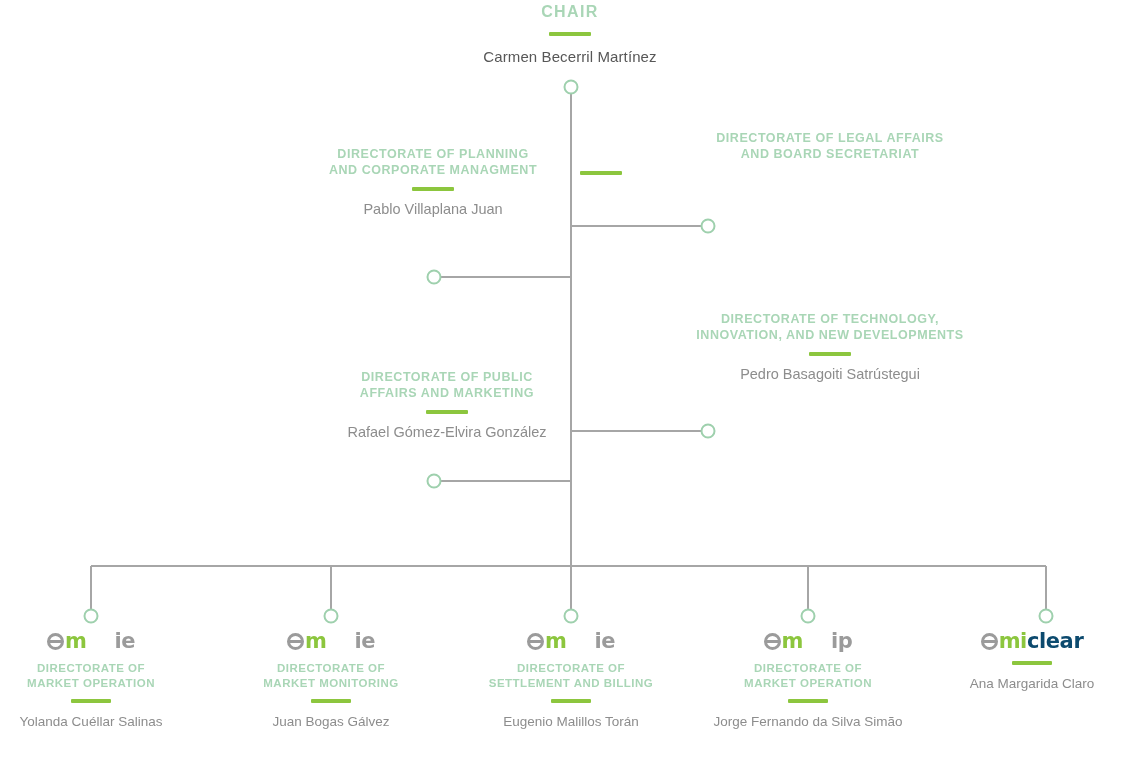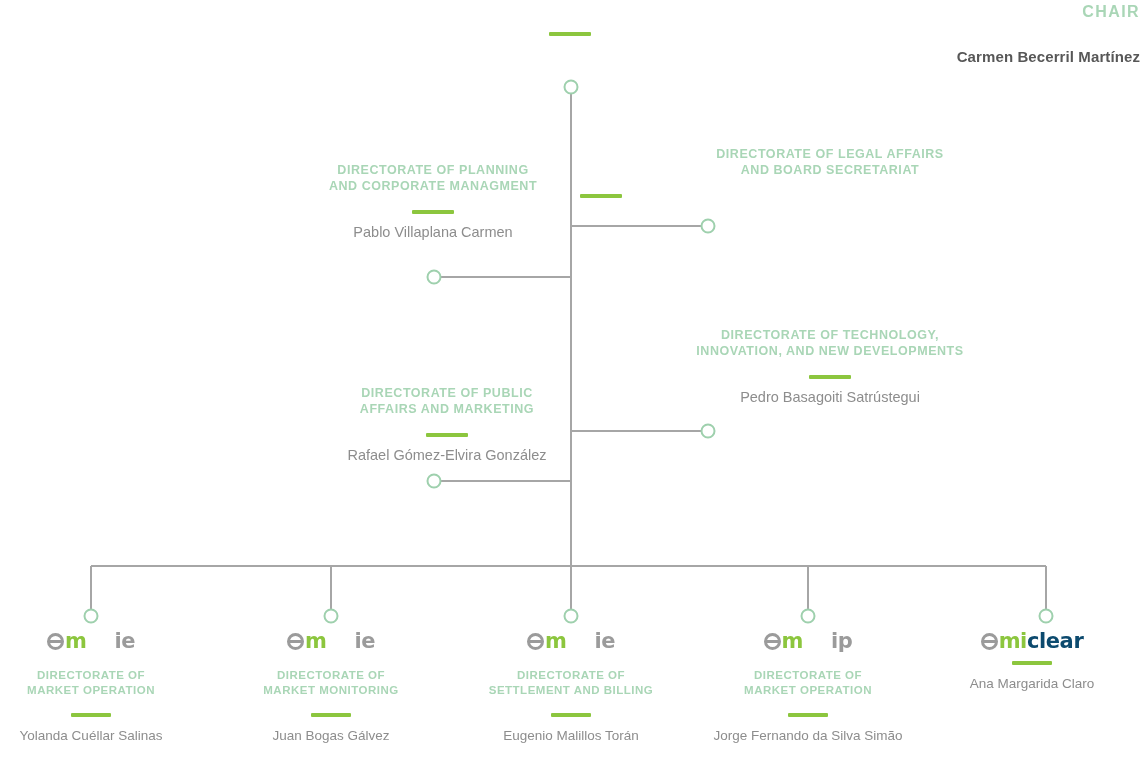--- a/index.html
+++ b/index.html
@@ -40,21 +40,21 @@
   }
 
   .dept-title {
     color: #a9d6b6;
     font-size: 12.5px;
     font-weight: bold;
     letter-spacing: 0.55px;
     line-height: 15.5px;
     text-transform: uppercase;
     white-space: pre-line;
-    margin: 16px;
+    margin: 0;
   }
 
   .accent-rule {
     width: 42px;
     height: 4px;
     background: #8cc63e;
     margin: 9px auto 9px auto;
     border-radius: 1px;
   }
 
@@ -65,37 +65,36 @@
     line-height: 18px;
     white-space: nowrap;
     margin: 0;
   }
 
   
   #chair-block {
     left: 0;
     top: 3px;
     width: 1140px;
-    text-align: right;
   }
   #chair-block .chair-label {
     color: #a9d6b6;
     font-size: 16px;
     font-weight: bold;
     letter-spacing: 1.4px;
     margin: 0;
   }
   #chair-block .accent-rule {
     margin-top: 11px;
     margin-bottom: 12px;
   }
   #chair-block .chair-name {
     color: #575757;
     font-size: 15px;
-    font-weight: bold;
+    font-weight: normal;
     letter-spacing: 0.1px;
     margin: 0;
   }
 
   
   #dept-planning  { left: 268px; top: 147px; width: 330px; }
   #dept-legal     { left: 580px; top: 131px; width: 500px; }
   #dept-public    { left: 282px; top: 370px; width: 330px; }
   #dept-tech      { left: 562px; top: 312px; width: 536px; }
 
@@ -216,21 +215,21 @@
   <div class="node-block" id="chair-block">
     <p class="chair-label">CHAIR</p>
     <div class="accent-rule"></div>
     <p class="chair-name">Carmen Becerril Martínez</p>
   </div>
 
   <div class="node-block" id="dept-planning">
     <p class="dept-title">DIRECTORATE OF PLANNING
 AND CORPORATE MANAGMENT</p>
     <div class="accent-rule"></div>
-    <p class="person-name">Pablo Villaplana Carmen</p>
+    <p class="person-name">Pablo Villaplana Juan</p>
   </div>
 
   <div class="node-block" id="dept-legal">
     <p class="dept-title">DIRECTORATE OF LEGAL AFFAIRS
 AND BOARD SECRETARIAT</p>
     <div class="accent-rule"></div>
   </div>
 
   <div class="node-block" id="dept-tech">
     <p class="dept-title">DIRECTORATE OF TECHNOLOGY,

